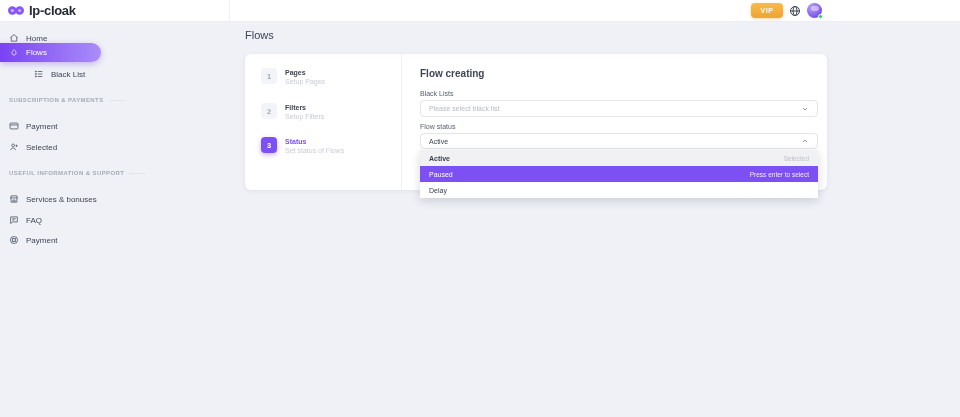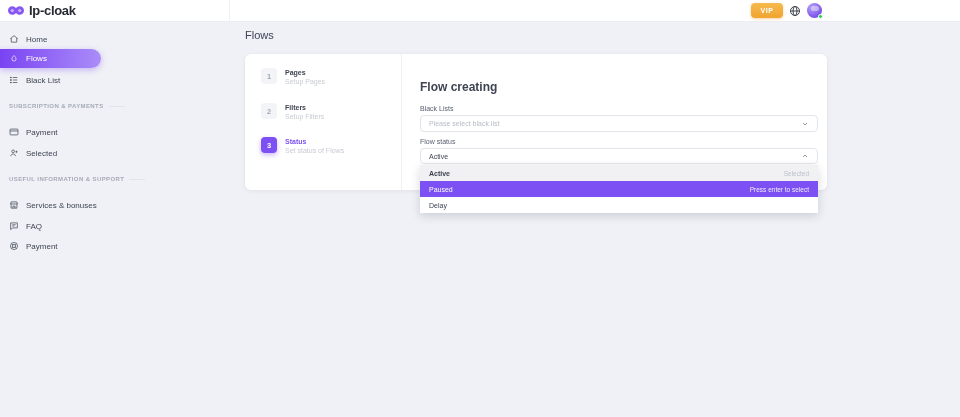--- a/index.html
+++ b/index.html
@@ -32,22 +32,22 @@
   
   .sidebar { position:absolute; top:22px; left:0; width:230px; }
   .nav-item { height:20px; display:flex; align-items:center; gap:7px;
               padding:0 10px 0 9px; font-size:8px; color:#3f4553; cursor:pointer; }
   .nav-item .ic { width:10px; height:10px; color:#565c68; flex:0 0 auto; display:flex; }
   .nav-item.active { height:19px; width:101px; padding-left:9px;
               background:linear-gradient(90deg,#7a43f2,#aa8df9);
               border-radius:0 12px 12px 0; color:#fff;
               box-shadow:0 2px 6px rgba(122,67,242,.35); }
   .nav-item.active .ic { color:#e4d9fd; }
-  .nav-home { margin-top:7px; }
-  .nav-blacklist { margin-top:2px; }
+  .nav-home { margin-top:1px;align-items:flex-end; }
+  .nav-blacklist { margin-top:2px;margin-left:25px; }
   .nav-payment, .nav-services { margin-top:10px; }
   .nav-referrals, .nav-faq { margin-top:1px; }
   .section-label { margin:10px 0 0 9px; height:12px; display:flex; align-items:center; gap:5px;
                    font-size:6px; font-weight:700; letter-spacing:0.4px; color:#a6abb8; }
   .section-label .rule { width:16px; height:1px; background:#e2e4ea; }
   
   .page-title { position:absolute; left:245px; top:29px; font-size:11px;
                 font-weight:500; color:#3d4254; }
   .card { position:absolute; left:245px; top:54px; width:582px; height:136px;
           background:#fff; border-radius:6px;
@@ -59,21 +59,21 @@
   .step-num { width:16px; height:16px; border-radius:4px; flex:0 0 auto;
               display:flex; align-items:center; justify-content:center;
               font-size:7.5px; font-weight:700; background:#f3f4f7; color:#a3a8b3; }
   .step.step3 .step-num { background:#7c50f3; color:#fff;
               box-shadow:0 2px 5px rgba(124,80,243,.4); }
   .step-title { font-size:7px; font-weight:700; color:#3f4553; margin-top:1px; }
   .step.step3 .step-title { color:#7c50f3; }
   .step-sub { font-size:7px; color:#c8cbd4; margin-top:2px; }
   
   .form { position:absolute; left:175px; top:0; right:9px; }
-  .form-title { margin-top:26px; font-size:12px; font-weight:700; color:#3f4553; }
+  .form-title { margin-top:14px; font-size:10px; font-weight:700; color:#3f4553; }
   .field-label { margin-top:11px; font-size:7px; color:#596070; }
   .field-label.second { margin-top:6px; }
   .select { margin-top:3px; height:17px; border:1px solid #e3e5eb; border-radius:4px;
             background:#fff; display:flex; align-items:center; justify-content:space-between;
             padding:0 8px; font-size:7px; cursor:pointer; }
   .select.open { height:16px; }
   .select .ph { color:#b7bbc6; }
   .select .val { color:#3f4553; }
   .select .chev { width:8px; height:8px; color:#7c828f; display:flex; }
   .select-wrap { position:relative; }

